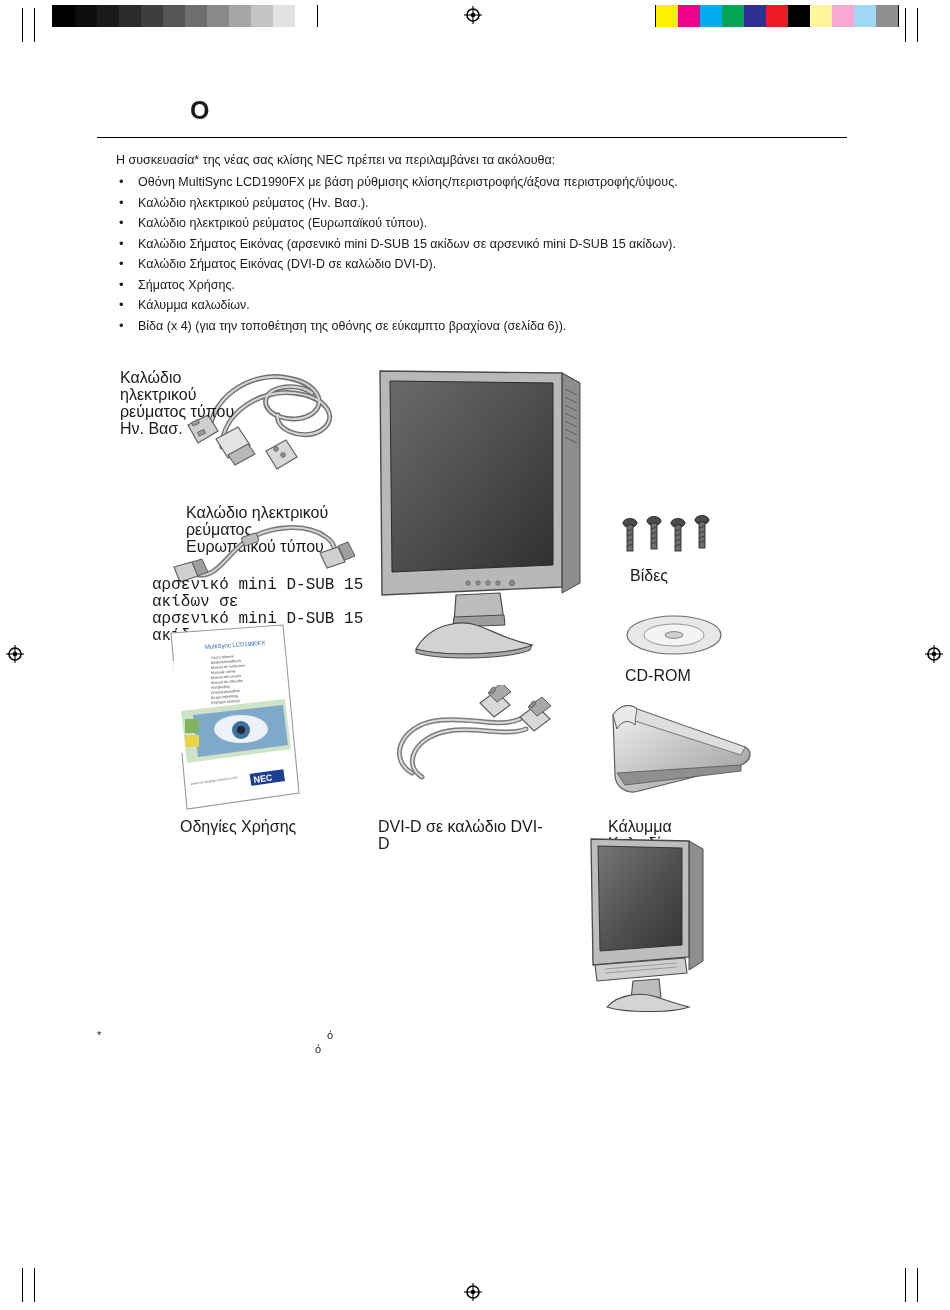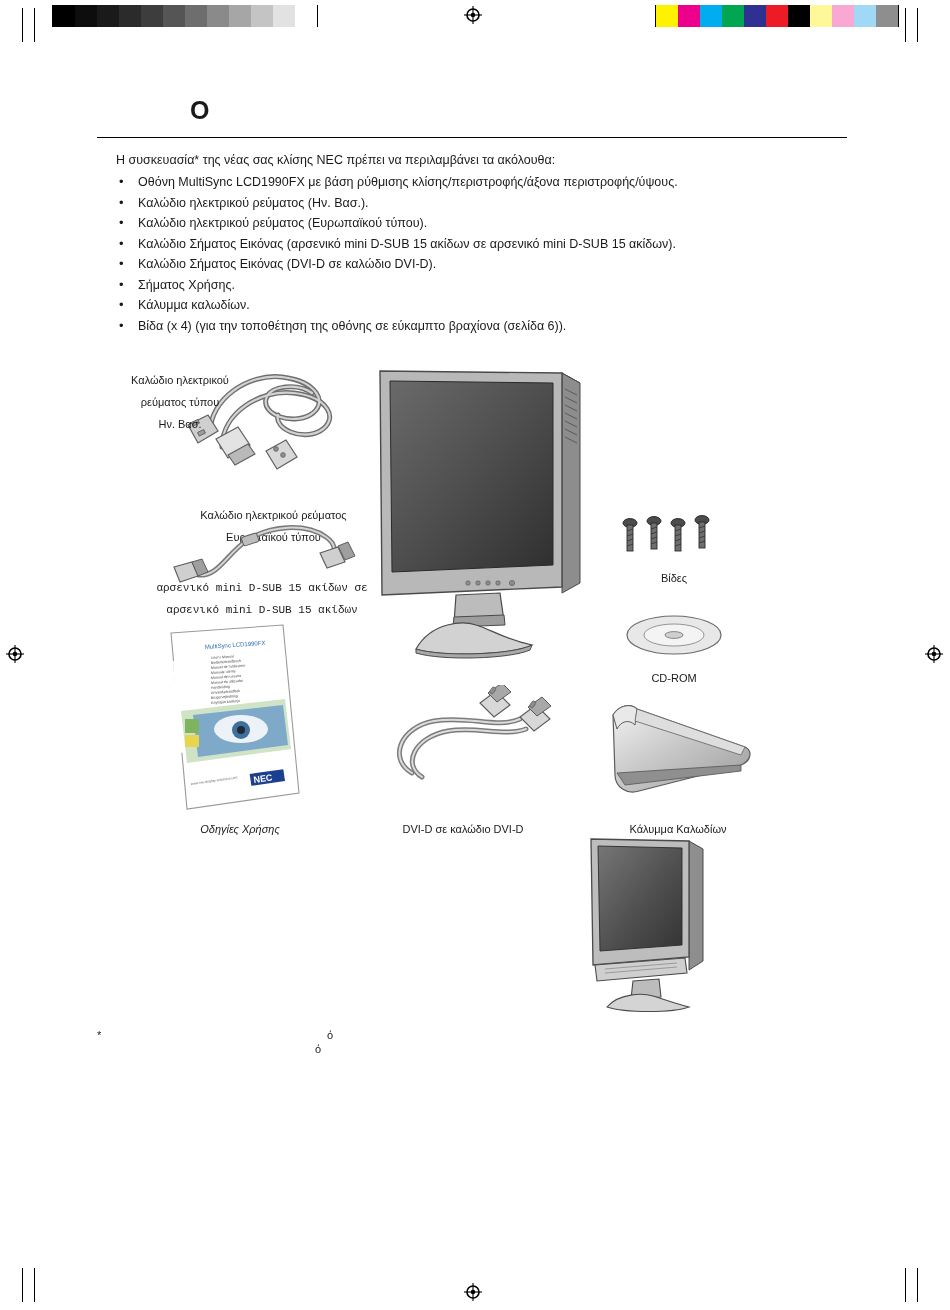--- a/index.html
+++ b/index.html
@@ -94,23 +94,23 @@
   
   .figure {
     position: absolute;
     left: 0;
     top: 355px;
     width: 950px;
     height: 700px;
   }
   .cap {
     position: absolute;
-    font-size: 11px;
-    line-height: 22px;
-    text-align: center;
+    font-size: 16px;
+    line-height: 17px;
+    text-align: left;
     color: #1a1a1a;
   }
 
   
   .monitor-main {
     position: absolute;
     left: 372px;
     top: 4px;
     width: 215px;
     height: 300px;
@@ -493,21 +493,21 @@
         <text x="46" y="81" transform="rotate(-4 46 81)">Käyttäjän käsikirja</text>
       </g>
 
       <g transform="rotate(-8 92 160)">
         <rect x="86" y="150" width="34" height="12" fill="#1d3f8f"></rect>
         <text x="89" y="159.5" font-family="Liberation Sans, sans-serif" font-size="9" font-weight="bold" fill="#ffffff">NEC</text>
       </g>
       <text x="26" y="162" font-family="Liberation Sans, sans-serif" font-size="3.4" fill="#6a6a6a" transform="rotate(-8 26 162)">www.nec-display-solutions.com</text>
     </svg>
   </div>
-  <div class="cap" style="left:180px; top:463px; width:120px;font-style:italic;">Οδηγίες Χρήσης</div>
+  <div class="cap" style="left:180px; top:463px; width:120px;">Οδηγίες Χρήσης</div>
 
   <div class="dvi-cable">
     <svg viewBox="0 0 200 120" width="200" height="120">
       <g fill="none" stroke="#7c7c7c" stroke-width="5" stroke-linecap="round">
         <path d="M42 88 C18 74, 30 42, 64 36 C98 30, 128 44, 150 34"></path>
         <path d="M52 92 C32 80, 44 52, 78 46 C106 41, 136 52, 156 44"></path>
       </g>
       <g fill="none" stroke="#dcdcdc" stroke-width="2" stroke-linecap="round">
         <path d="M42 88 C18 74, 30 42, 64 36 C98 30, 128 44, 150 34"></path>
         <path d="M52 92 C32 80, 44 52, 78 46 C106 41, 136 52, 156 44"></path>

